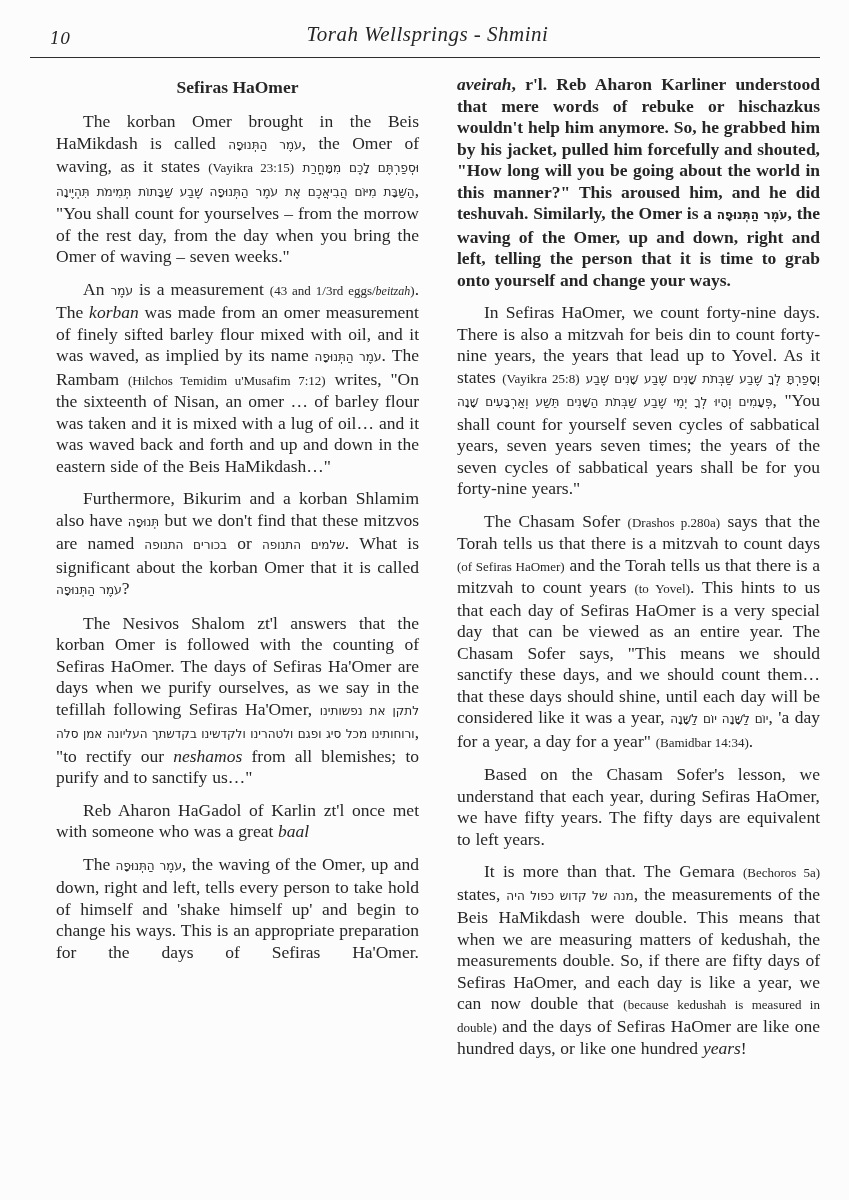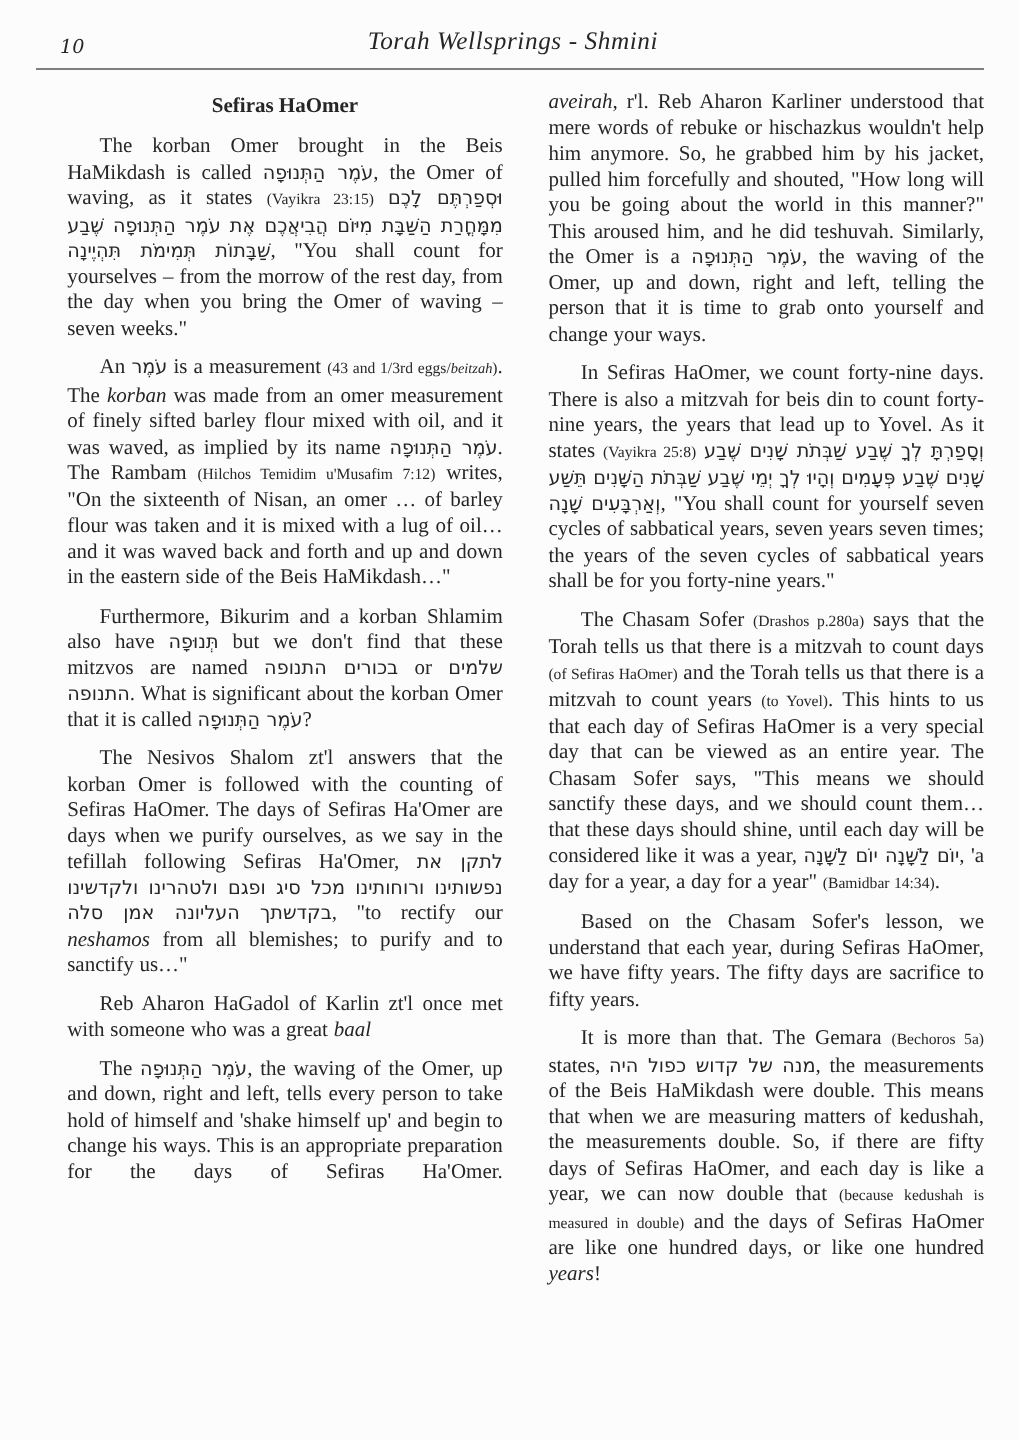--- a/index.html
+++ b/index.html
@@ -38,29 +38,29 @@
     text-align:center;
     font-size:17.5px;font-weight:bold;line-height:22px;
   }
   .paras p{
     margin:0 0 11px 0;
     text-align:justify;
     text-indent:27px;
     font-size:17.5px;line-height:21.5px;
     word-spacing:.4px;
   }
-  .col-right .paras p:first-child{text-indent:0;}
+  .col-right .paras p:first-child{text-indent:0;font-weight:bold;}
   .col-left .paras p:last-child{text-align-last:justify;margin-bottom:0;}
   .seg-n{}
   .seg-i{font-style:italic;}
   .seg-c{font-size:13px;}
   .seg-ci{font-size:12px;font-style:italic;}
   .seg-h{
     font-family:"DejaVu Serif","DejaVu Sans",serif;
-    font-size:16px;
+    font-size:12px;
   }
 </style>
 </head>
 <body>
 
 <div class="page" style="background: rgb(252, 252, 252); color: rgb(38, 38, 38);">
   <header class="page-header">
     <span class="page-num">10</span>
     <span class="header-title">Torah Wellsprings - Shmini</span>
   </header>
@@ -76,18 +76,18 @@
           <p><span class="seg-n">The Nesivos Shalom zt'l answers that the korban Omer is followed with the counting of Sefiras HaOmer. The days of Sefiras Ha'Omer are days when we purify ourselves, as we say in the tefillah following Sefiras Ha'Omer, </span><span class="seg-h">לתקן את נפשותינו ורוחותינו מכל סיג ופגם ולטהרינו ולקדשינו בקדשתך העליונה אמן סלה</span><span class="seg-n">, "to rectify our </span><span class="seg-i">neshamos</span><span class="seg-n"> from all blemishes; to purify and to sanctify us…"</span></p>
           <p><span class="seg-n">Reb Aharon HaGadol of Karlin zt'l once met with someone who was a great </span><span class="seg-i">baal</span></p>
           <p><span class="seg-n">The </span><span class="seg-h">עֹמֶר הַתְּנוּפָה</span><span class="seg-n">, the waving of the Omer, up and down, right and left, tells every person to take hold of himself and 'shake himself up' and begin to change his ways. This is an appropriate preparation for the days of Sefiras Ha'Omer.</span></p>
         </div>
     </section>
     <section class="col col-right">
       <div class="paras">
           <p><span class="seg-i">aveirah</span><span class="seg-n">, r'l. Reb Aharon Karliner understood that mere words of rebuke or hischazkus wouldn't help him anymore. So, he grabbed him by his jacket, pulled him forcefully and shouted, "How long will you be going about the world in this manner?" This aroused him, and he did teshuvah. Similarly, the Omer is a </span><span class="seg-h">עֹמֶר הַתְּנוּפָה</span><span class="seg-n">, the waving of the Omer, up and down, right and left, telling the person that it is time to grab onto yourself and change your ways.</span></p>
           <p><span class="seg-n">In Sefiras HaOmer, we count forty-nine days. There is also a mitzvah for beis din to count forty-nine years, the years that lead up to Yovel. As it states </span><span class="seg-c">(Vayikra 25:8)</span><span class="seg-n"> </span><span class="seg-h">וְסָפַרְתָּ לְךָ שֶׁבַע שַׁבְּתֹת שָׁנִים שֶׁבַע שָׁנִים שֶׁבַע פְּעָמִים וְהָיוּ לְךָ יְמֵי שֶׁבַע שַׁבְּתֹת הַשָּׁנִים תֵּשַׁע וְאַרְבָּעִים שָׁנָה</span><span class="seg-n">, "You shall count for yourself seven cycles of sabbatical years, seven years seven times; the years of the seven cycles of sabbatical years shall be for you forty-nine years."</span></p>
           <p><span class="seg-n">The Chasam Sofer </span><span class="seg-c">(Drashos p.280a)</span><span class="seg-n"> says that the Torah tells us that there is a mitzvah to count days </span><span class="seg-c">(of Sefiras HaOmer)</span><span class="seg-n"> and the Torah tells us that there is a mitzvah to count years </span><span class="seg-c">(to Yovel)</span><span class="seg-n">. This hints to us that each day of Sefiras HaOmer is a very special day that can be viewed as an entire year. The Chasam Sofer says, "This means we should sanctify these days, and we should count them… that these days should shine, until each day will be considered like it was a year, </span><span class="seg-h">יוֹם לַשָּׁנָה יוֹם לַשָּׁנָה</span><span class="seg-n">, 'a day for a year, a day for a year" </span><span class="seg-c">(Bamidbar 14:34)</span><span class="seg-n">.</span></p>
-          <p><span class="seg-n">Based on the Chasam Sofer's lesson, we understand that each year, during Sefiras HaOmer, we have fifty years. The fifty days are sacrifice to fifty years.</span></p>
+          <p><span class="seg-n">Based on the Chasam Sofer's lesson, we understand that each year, during Sefiras HaOmer, we have fifty years. The fifty days are equivalent to left years.</span></p>
           <p><span class="seg-n">It is more than that. The Gemara </span><span class="seg-c">(Bechoros 5a)</span><span class="seg-n"> states, </span><span class="seg-h">מנה של קדוש כפול היה</span><span class="seg-n">, the measurements of the Beis HaMikdash were double. This means that when we are measuring matters of kedushah, the measurements double. So, if there are fifty days of Sefiras HaOmer, and each day is like a year, we can now double that </span><span class="seg-c">(because kedushah is measured in double)</span><span class="seg-n"> and the days of Sefiras HaOmer are like one hundred days, or like one hundred </span><span class="seg-i">years</span><span class="seg-n">!</span></p>
         </div>
     </section>
   </main>
 </div>
 
 </body></html>

